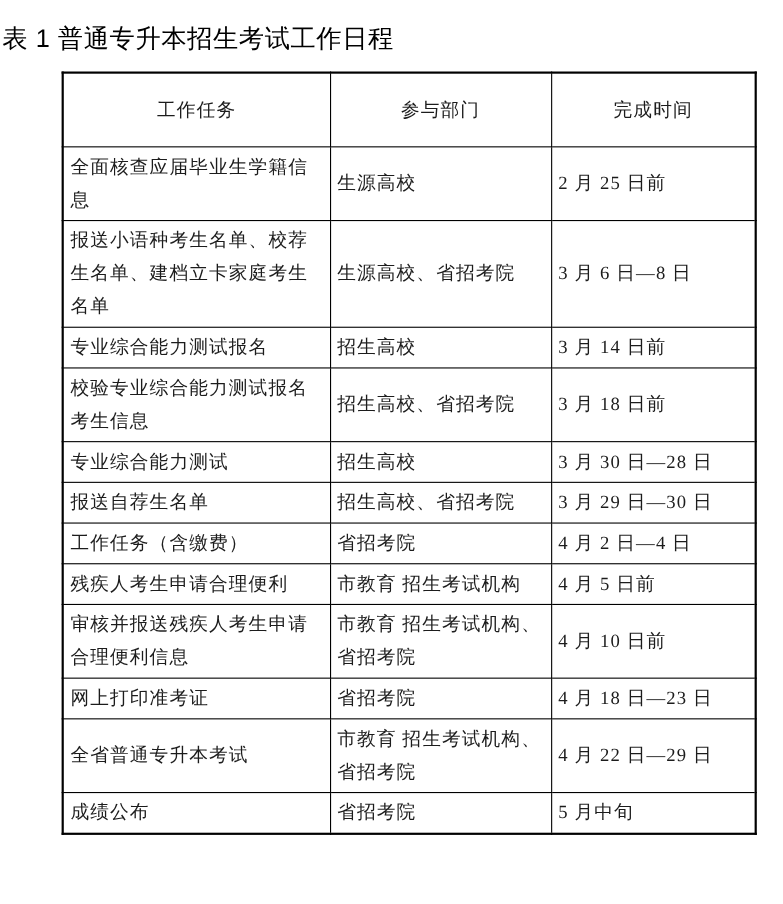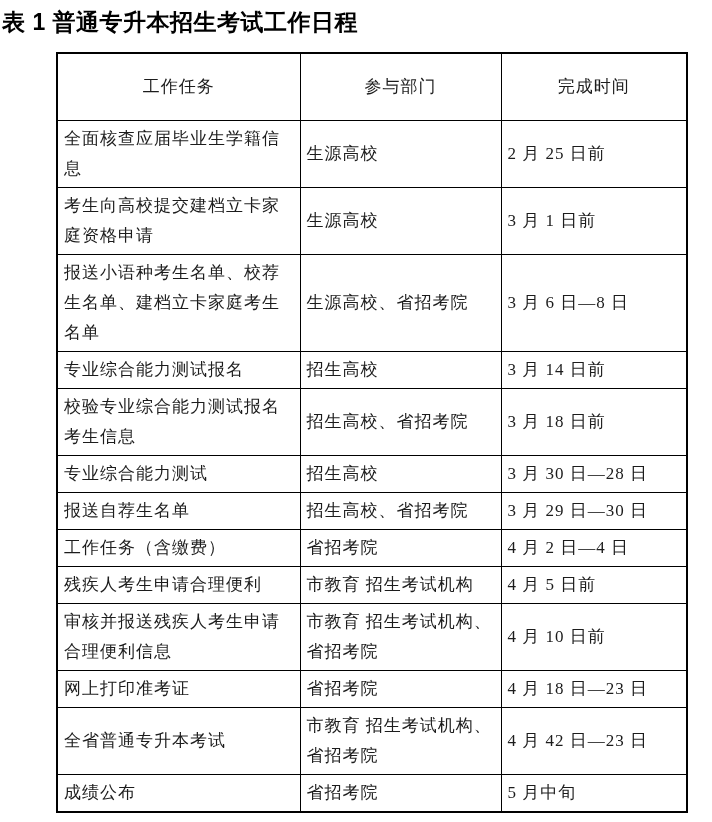--- a/index.html
+++ b/index.html
@@ -8,24 +8,24 @@
     background: #ffffff;
   }
   body {
     width: 712px;
     height: 822px;
     font-family: "Liberation Serif", serif;
     color: #1c1c1c;
   }
   .doc-title {
     font-family: "Liberation Sans", sans-serif;
-    font-weight: bold;
+    font-weight: normal;
     font-size: 23px;
     color: #000000;
-    margin: 7px 0 0 2px;
+    margin: 20px 0 0 2px;
     letter-spacing: 0.5px;
     white-space: nowrap;
   }
   table.schedule {
     border-collapse: collapse;
     table-layout: fixed;
     width: 630px;
     margin: 14px 0 0 56px;
     border: 2px solid #000000;
   }
@@ -68,25 +68,20 @@
       <th>完成时间</th>
     </tr>
   </thead>
   <tbody id="rows">
   <tr>
     <td>全面核查应届毕业生学籍信息</td>
     <td>生源高校</td>
     <td>2 月 25 日前</td>
   </tr>
 
-  <tr>
-    <td>考生向高校提交建档立卡家庭资格申请</td>
-    <td>生源高校</td>
-    <td>3 月 1 日前</td>
-  </tr>
 
   <tr>
     <td>报送小语种考生名单、校荐生名单、建档立卡家庭考生名单</td>
     <td>生源高校、省招考院</td>
     <td>3 月 6 日—8 日</td>
   </tr>
 
   <tr>
     <td>专业综合能力测试报名</td>
     <td>招生高校</td>
@@ -132,21 +127,21 @@
 
   <tr>
     <td>网上打印准考证</td>
     <td>省招考院</td>
     <td>4 月 18 日—23 日</td>
   </tr>
 
   <tr>
     <td>全省普通专升本考试</td>
     <td>市教育 招生考试机构、省招考院</td>
-    <td>4 月 42 日—23 日</td>
+    <td>4 月 22 日—29 日</td>
   </tr>
 
   <tr>
     <td>成绩公布</td>
     <td>省招考院</td>
     <td>5 月中旬</td>
   </tr>
 
 </tbody>
 </table>

